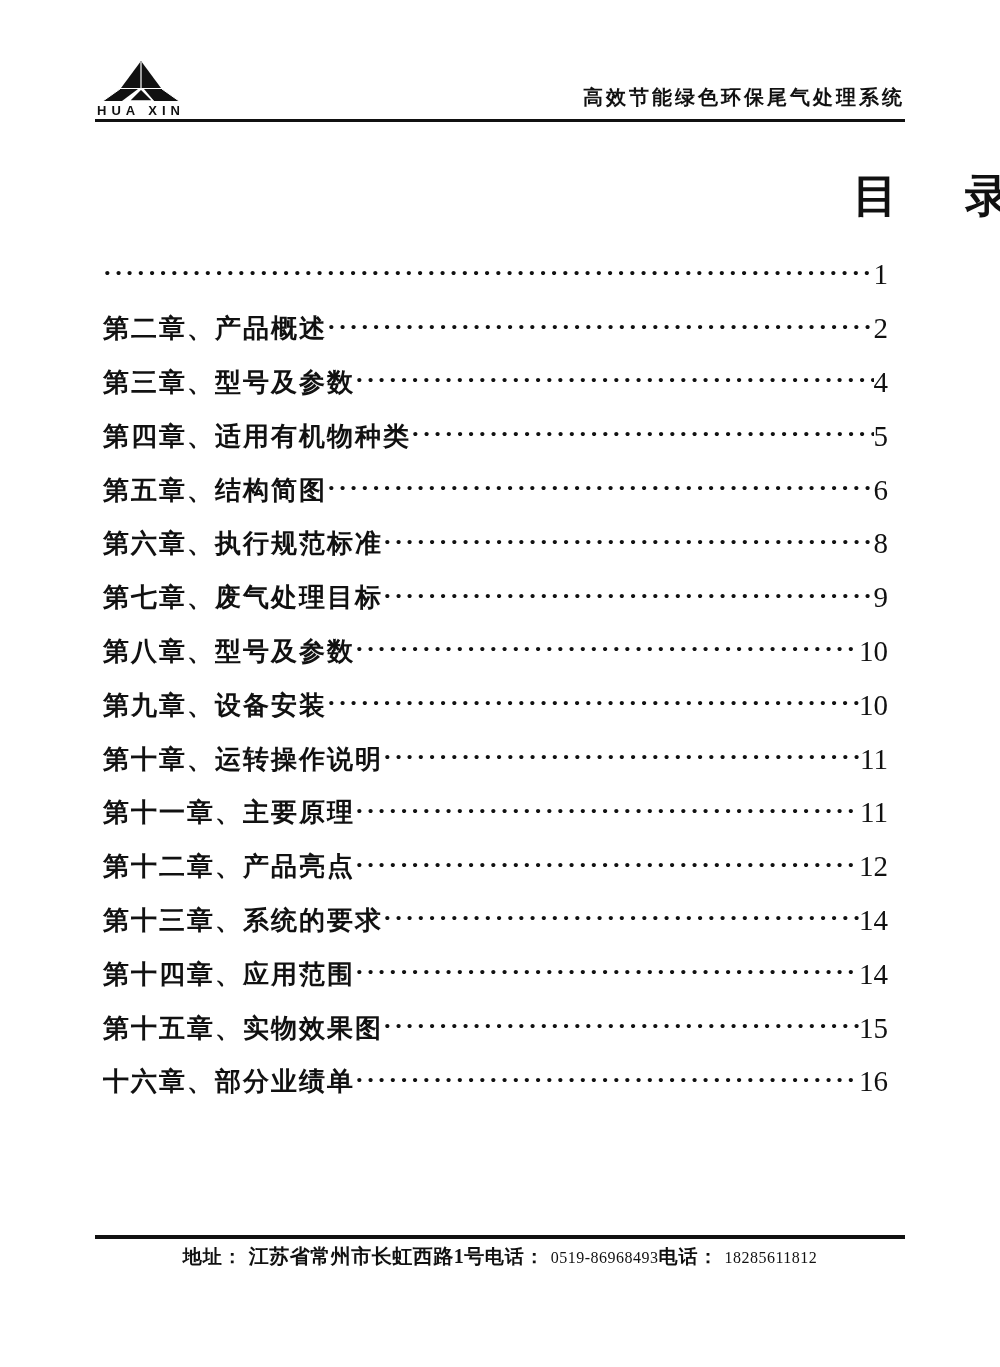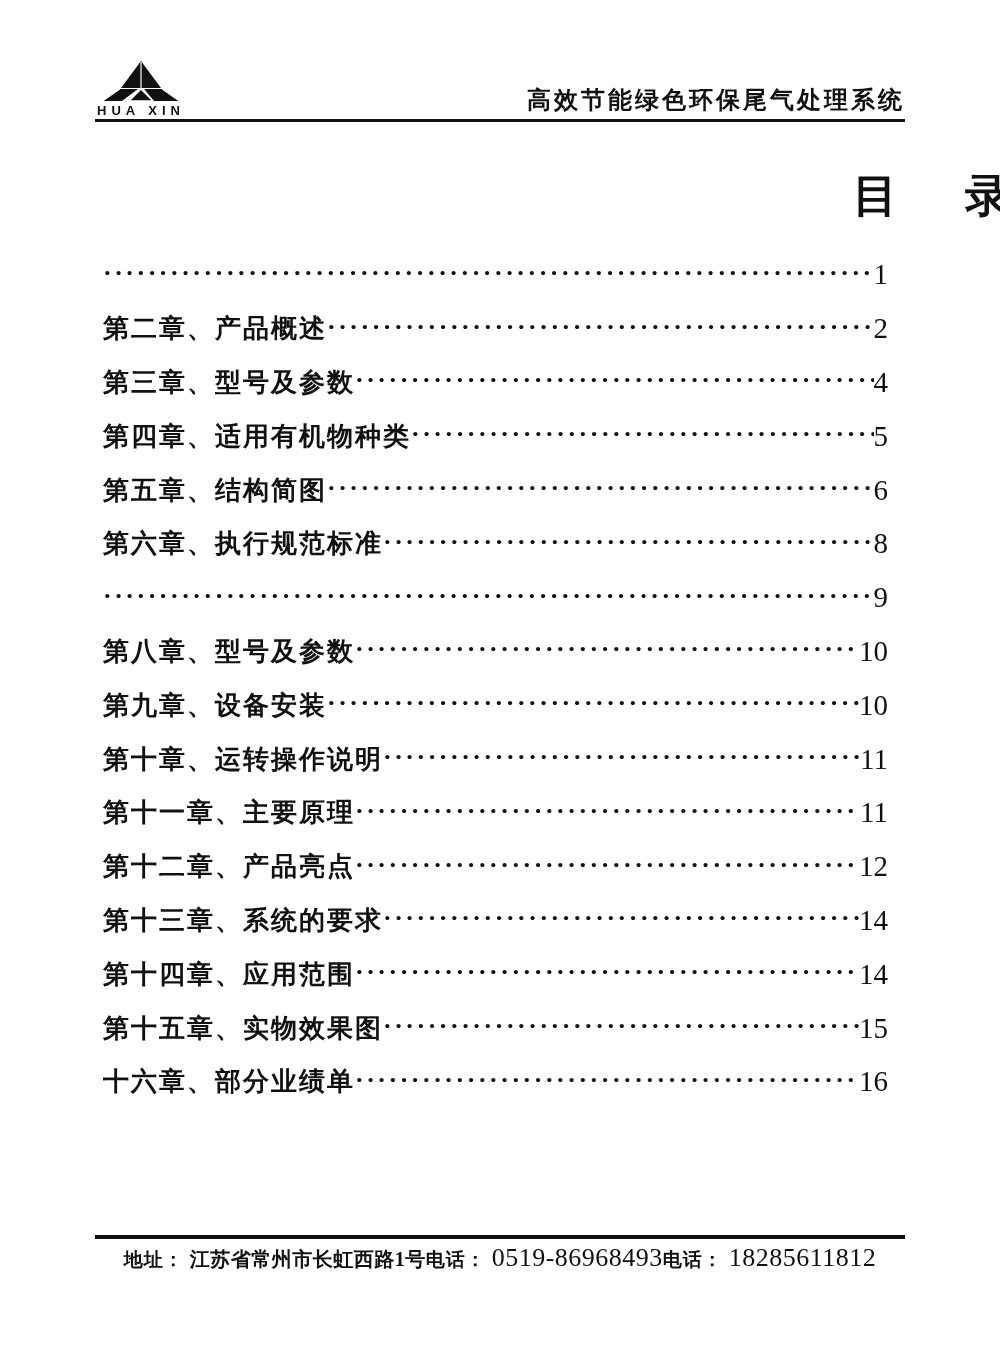--- a/index.html
+++ b/index.html
@@ -32,21 +32,21 @@
     font-family: "Liberation Sans", "DejaVu Sans", sans-serif;
     font-weight: bold;
     font-size: 13px;
     letter-spacing: 5px;
     white-space: nowrap;
   }
   .tagline {
     position: absolute;
     top: 84px;
     right: 95px;
-    font-size: 24px;
+    font-size: 20px;
     font-weight: bold;
     letter-spacing: 3px;
     white-space: nowrap;
   }
   .header-rule {
     position: absolute;
     top: 119px;
     left: 95px;
     right: 95px;
     height: 2px;
@@ -129,21 +129,21 @@
     font-size: 19px;
     font-weight: bold;
     letter-spacing: 1px;
   }
   .footer-value {
     font-size: 20px;
     font-weight: bold;
     letter-spacing: 0.5px;
     margin-left: 6px;
   }
-  .footer-value.num { font-family: "Liberation Serif", serif; font-weight: normal; font-size: 26px; }
+  .footer-value.num { font-family: "Liberation Serif", serif; font-weight: normal; font-size: 16px; }
 </style>
 </head>
 <body>
 
 <div class="page">
 
   <div class="logo">
     <svg class="logo-mark" width="78" height="42" viewBox="0 0 78 42" xmlns="http://www.w3.org/2000/svg">
       <polygon points="39,1 19,28 59,28" fill="#111"></polygon>
       <line x1="39" y1="2" x2="39" y2="28" stroke="#fff" stroke-width="1.2"></line>
@@ -185,20 +185,21 @@
       <span class="toc-label">第五章、结构简图</span>
       <span class="toc-dots"></span>
       <span class="toc-page">6</span>
     </div>
     <div class="toc-row">
       <span class="toc-label">第六章、执行规范标准</span>
       <span class="toc-dots"></span>
       <span class="toc-page">8</span>
     </div>
     <div class="toc-row">
+      <span class="toc-label">第七章、废气处理目标</span>
       <span class="toc-dots"></span>
       <span class="toc-page">9</span>
     </div>
     <div class="toc-row">
       <span class="toc-label">第八章、型号及参数</span>
       <span class="toc-dots"></span>
       <span class="toc-page">10</span>
     </div>
     <div class="toc-row">
       <span class="toc-label">第九章、设备安装</span>

